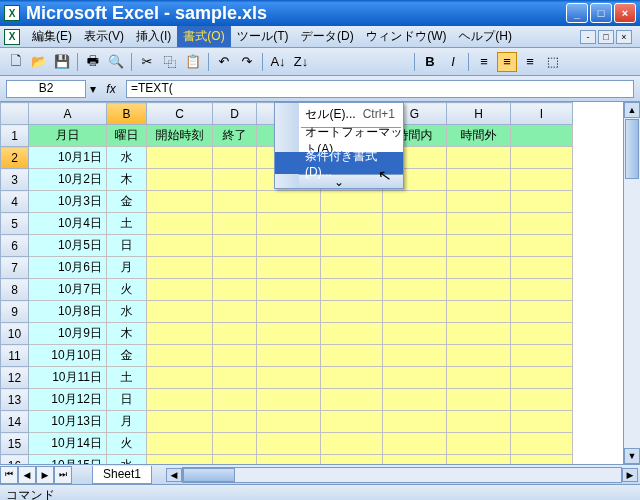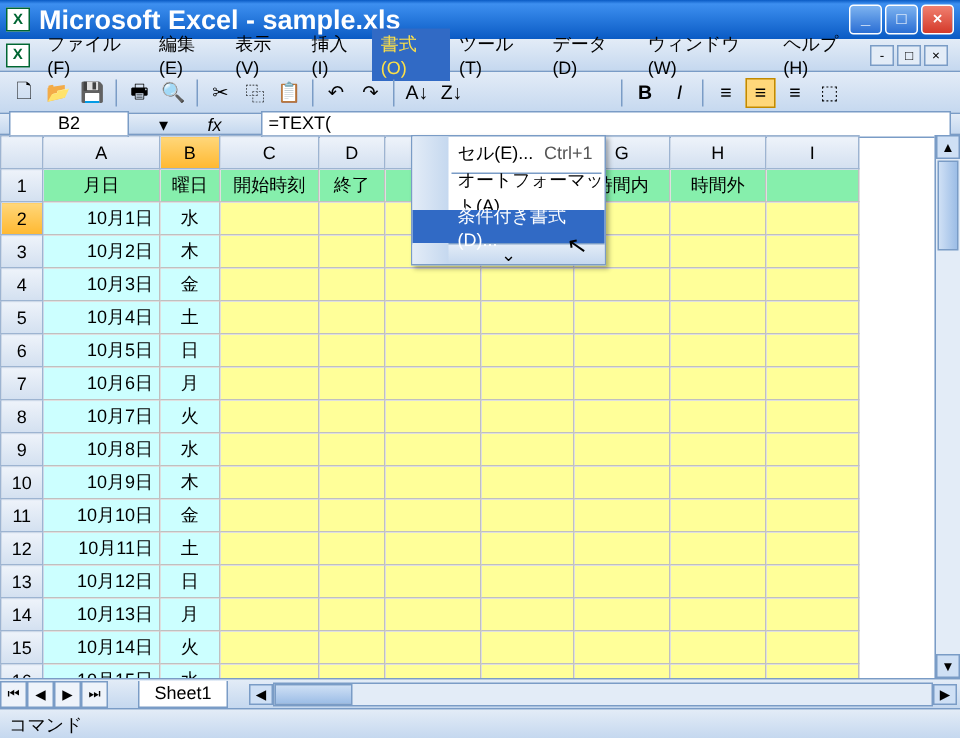--- a/index.html
+++ b/index.html
@@ -13,21 +13,21 @@
 .menubar{height:22px;background:linear-gradient(#e3ecf7,#c5d8ef);display:flex;align-items:center;padding:0 4px;border-bottom:1px solid #7a9cc6}
 .menubar .ex-icon{width:16px;height:16px;background:#fff;border:1px solid #063;margin-right:6px;color:#063;font-weight:bold;font-size:10px;display:flex;align-items:center;justify-content:center}
 .menuitem{padding:2px 6px;cursor:default}
 .menuitem.open{background:#316ac5;color:#fde047}
 .mdi{margin-left:auto;display:flex;gap:2px;padding-right:4px}
 .mdibtn{width:16px;height:14px;border:1px solid #7a9cc6;background:#e3ecf7;font-size:9px;display:flex;align-items:center;justify-content:center}
 .toolbar{height:28px;background:linear-gradient(#e3ecf7,#c5d8ef);display:flex;align-items:center;padding:0 6px;gap:3px;border-bottom:1px solid #7a9cc6}
 .tb{width:20px;height:20px;display:flex;align-items:center;justify-content:center;border:1px solid transparent;font-size:13px}
 .tb.sel{background:#ffd77a;border-color:#c28a00}
 .sep{width:1px;height:18px;background:#7a9cc6;margin:0 2px}
-.formulabar{height:14px;background:linear-gradient(#e3ecf7,#c5d8ef);display:flex;align-items:center;padding:0 6px;gap:20px;border-bottom:1px solid #7a9cc6}
+.formulabar{height:26px;background:linear-gradient(#e3ecf7,#c5d8ef);display:flex;align-items:center;padding:0 6px;gap:4px;border-bottom:1px solid #7a9cc6}
 .namebox{width:80px;height:18px;background:#fff;border:1px solid #7a9cc6;padding:0 4px;text-align:center}
 .fxbtn{width:22px;height:18px;font-style:italic;display:flex;align-items:center;justify-content:center}
 .fxinput{flex:1;height:18px;background:#fff;border:1px solid #7a9cc6;padding:0 4px}
 .grid-area{position:relative;height:382px;display:flex;flex-direction:column}
 .grid-scroll{flex:1;overflow:hidden;position:relative}
 table{border-collapse:collapse;table-layout:fixed}
 th,td{border:1px solid #c0c0c0;height:22px;padding:0 4px;text-align:center;background:#fff;overflow:hidden;white-space:nowrap}
 th{background:linear-gradient(#eef3fa,#d3e0f0);font-weight:normal;border-color:#9db4d1}
 th.row{width:28px}
 th.colA{width:78px}th.colB{width:40px}th.colC{width:66px}th.colD{width:44px}th.colE{width:64px}th.colF{width:62px}th.colG{width:64px}th.colH{width:64px}th.colI{width:62px}
@@ -65,21 +65,20 @@
   <div class="title">Microsoft Excel - sample.xls</div>
   <div class="winbtns">
     <div class="winbtn">_</div>
     <div class="winbtn">□</div>
     <div class="winbtn close">×</div>
   </div>
 </div>
 
 <div class="menubar">
   <div class="ex-icon">X</div>
-  <div class="menuitem">ファイル(F)</div>
   <div class="menuitem">編集(E)</div>
   <div class="menuitem">表示(V)</div>
   <div class="menuitem">挿入(I)</div>
   <div class="menuitem open">書式(O)</div>
   <div class="menuitem">ツール(T)</div>
   <div class="menuitem">データ(D)</div>
   <div class="menuitem">ウィンドウ(W)</div>
   <div class="menuitem">ヘルプ(H)</div>
   <div class="mdi">
     <div class="mdibtn">-</div>

